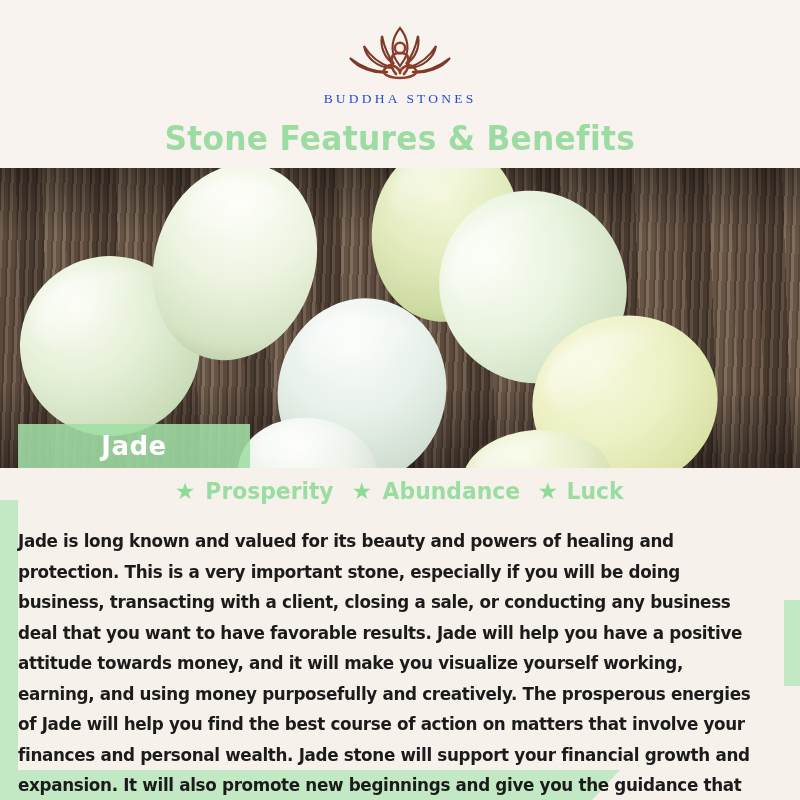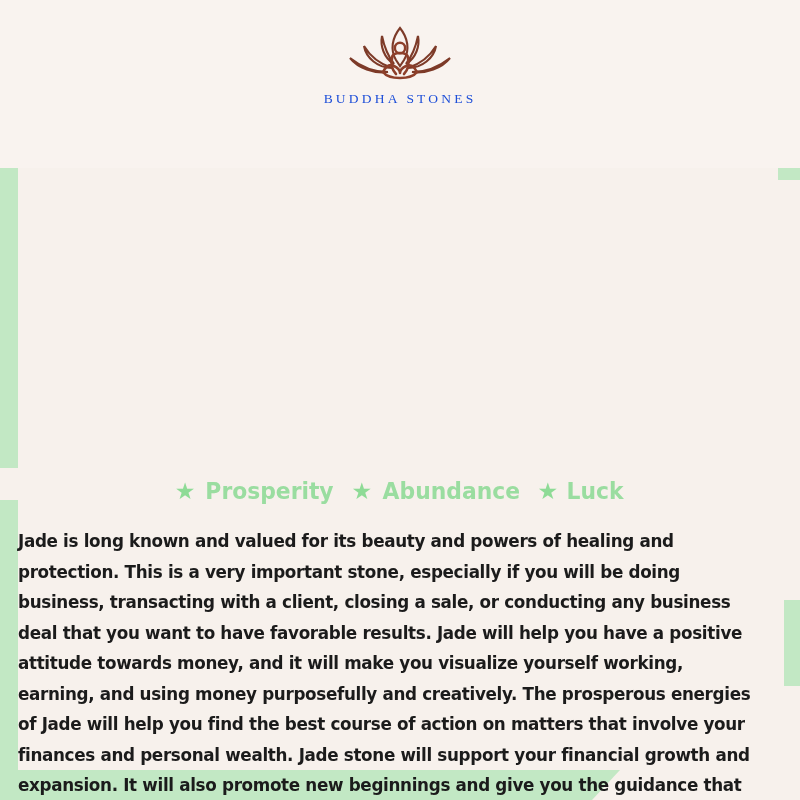--- a/index.html
+++ b/index.html
@@ -256,22 +256,41 @@
           <circle cx="70" cy="28" r="5.2"></circle>
           <path d="M62 38 C62 34, 66 33, 70 33 C74 33, 78 34, 78 38 C79 44, 78 50, 74 54"></path>
           <path d="M62 38 C61 44, 62 50, 66 54"></path>
           <path d="M53 52 C56 46, 60 44, 64 46 C68 48, 70 51, 70 53 C70 51, 72 48, 76 46 C80 44, 84 46, 87 52"></path>
           <path d="M53 52 C56 56, 62 58, 70 58 C78 58, 84 56, 87 52"></path>
         </g>
       </svg>
       <span class="logo-text">BUDDHA STONES</span>
     </div>
 
+    <div class="title-banner">
+      <span class="title">Stone Features &amp; Benefits</span>
+    </div>
   </div>
 
+  <div class="photo">
+    <div class="wood"></div>
+
+    <div class="stone" style="left:20px; top:88px; width:180px; height:180px; background:radial-gradient(circle at 34% 26%, #fbfdf4 0%, #e4efd6 42%, #c9dcb8 78%, #9eb78c 100%); transform:rotate(-8deg);"></div>
+    <div class="stone" style="left:155px; top:-6px; width:160px; height:200px; background:radial-gradient(circle at 42% 24%, #fdfef7 0%, #edf4e1 40%, #d5e3c3 76%, #a9bf95 100%); transform:rotate(18deg);"></div>
+    <div class="stone" style="left:372px; top:-26px; width:148px; height:180px; background:radial-gradient(circle at 44% 30%, #f4f7d9 0%, #e4ecc0 40%, #cddba2 78%, #a6b87d 100%); transform:rotate(6deg);"></div>
+    <div class="stone" style="left:440px; top:22px; width:186px; height:194px; background:radial-gradient(circle at 36% 26%, #fbfef6 0%, #e9f3df 42%, #cfe0c0 78%, #a3b893 100%); transform:rotate(-26deg);"></div>
+    <div class="stone" style="left:278px; top:130px; width:168px; height:186px; background:radial-gradient(circle at 38% 24%, #fbfdfb 0%, #e8f1ea 42%, #cfddd0 78%, #a2b3a3 100%); transform:rotate(12deg);"></div>
+    <div class="stone" style="left:532px; top:148px; width:186px; height:172px; background:radial-gradient(circle at 40% 26%, #f7f9dd 0%, #eef1c6 42%, #dbe2a6 78%, #b2bb80 100%); transform:rotate(-14deg);"></div>
+    <div class="stone" style="left:238px; top:250px; width:140px; height:110px; background:radial-gradient(circle at 40% 26%, #fdfefb 0%, #edf3ec 46%, #d4ded3 82%, #a8b5a7 100%); transform:rotate(6deg);"></div>
+    <div class="stone" style="left:462px; top:262px; width:150px; height:100px; background:radial-gradient(circle at 42% 26%, #f8fae6 0%, #eaf0cf 46%, #d5dfb2 82%, #abb78b 100%); transform:rotate(-4deg);"></div>
+
+    <div class="jade-label" style="position:absolute; top:256px; left:18px;">
+      <span class="jade-text">Jade</span>
+    </div>
+  </div>
 
   <div class="keywords">
     <span class="kw">
       <span class="star">★</span>
       <span class="kw-text">Prosperity</span>
     </span>
     <span class="kw">
       <span class="star">★</span>
       <span class="kw-text">Abundance</span>
     </span>

